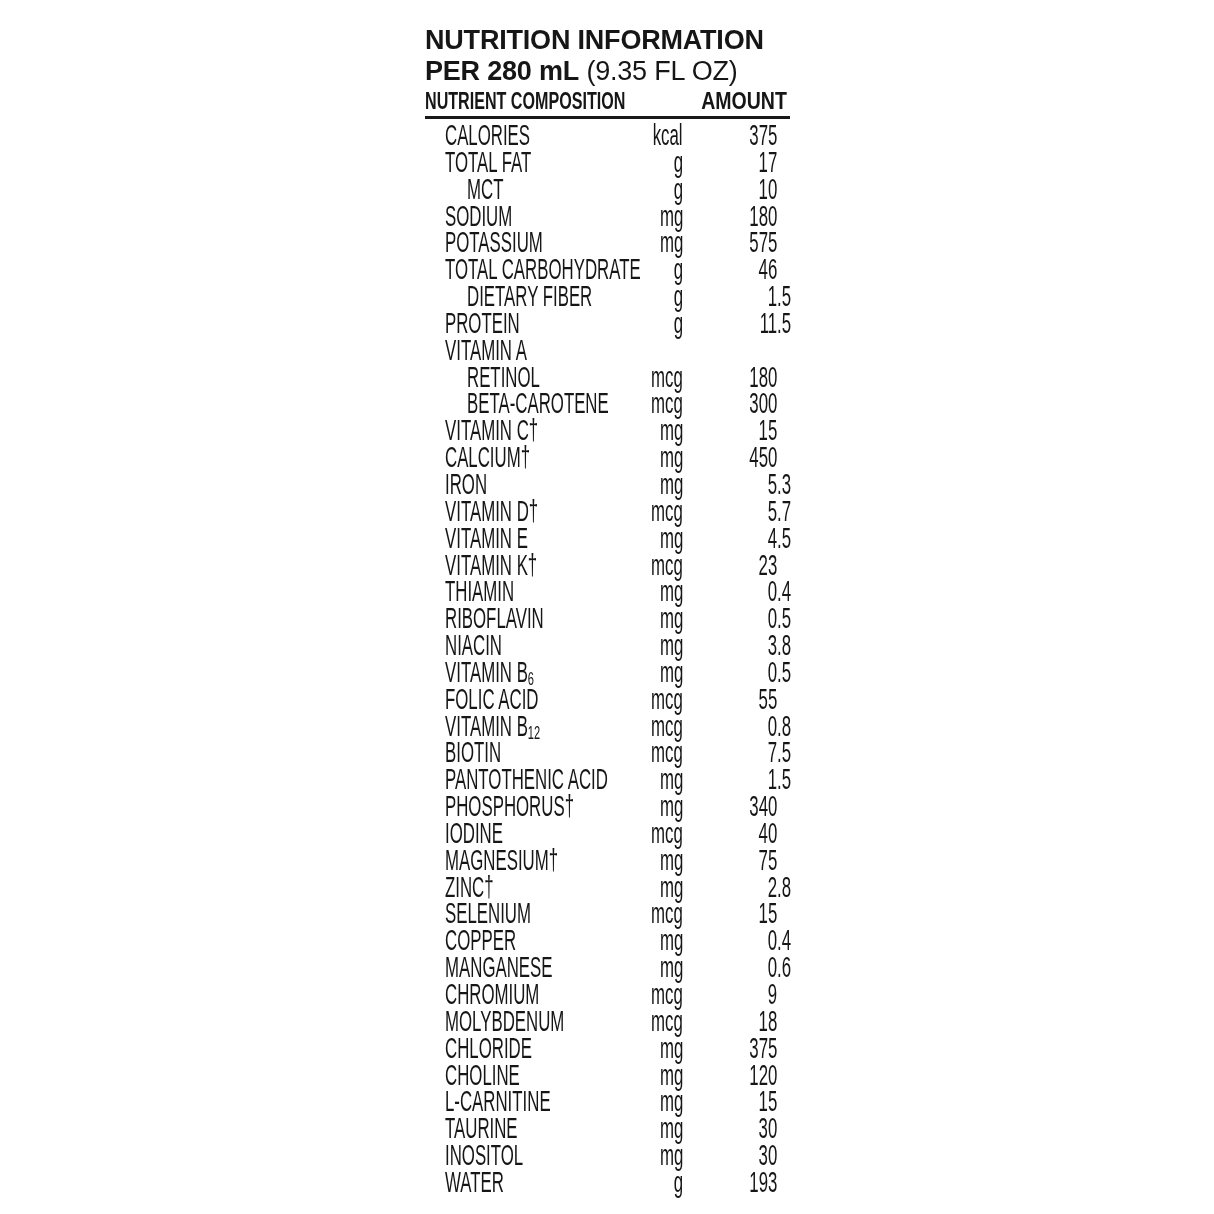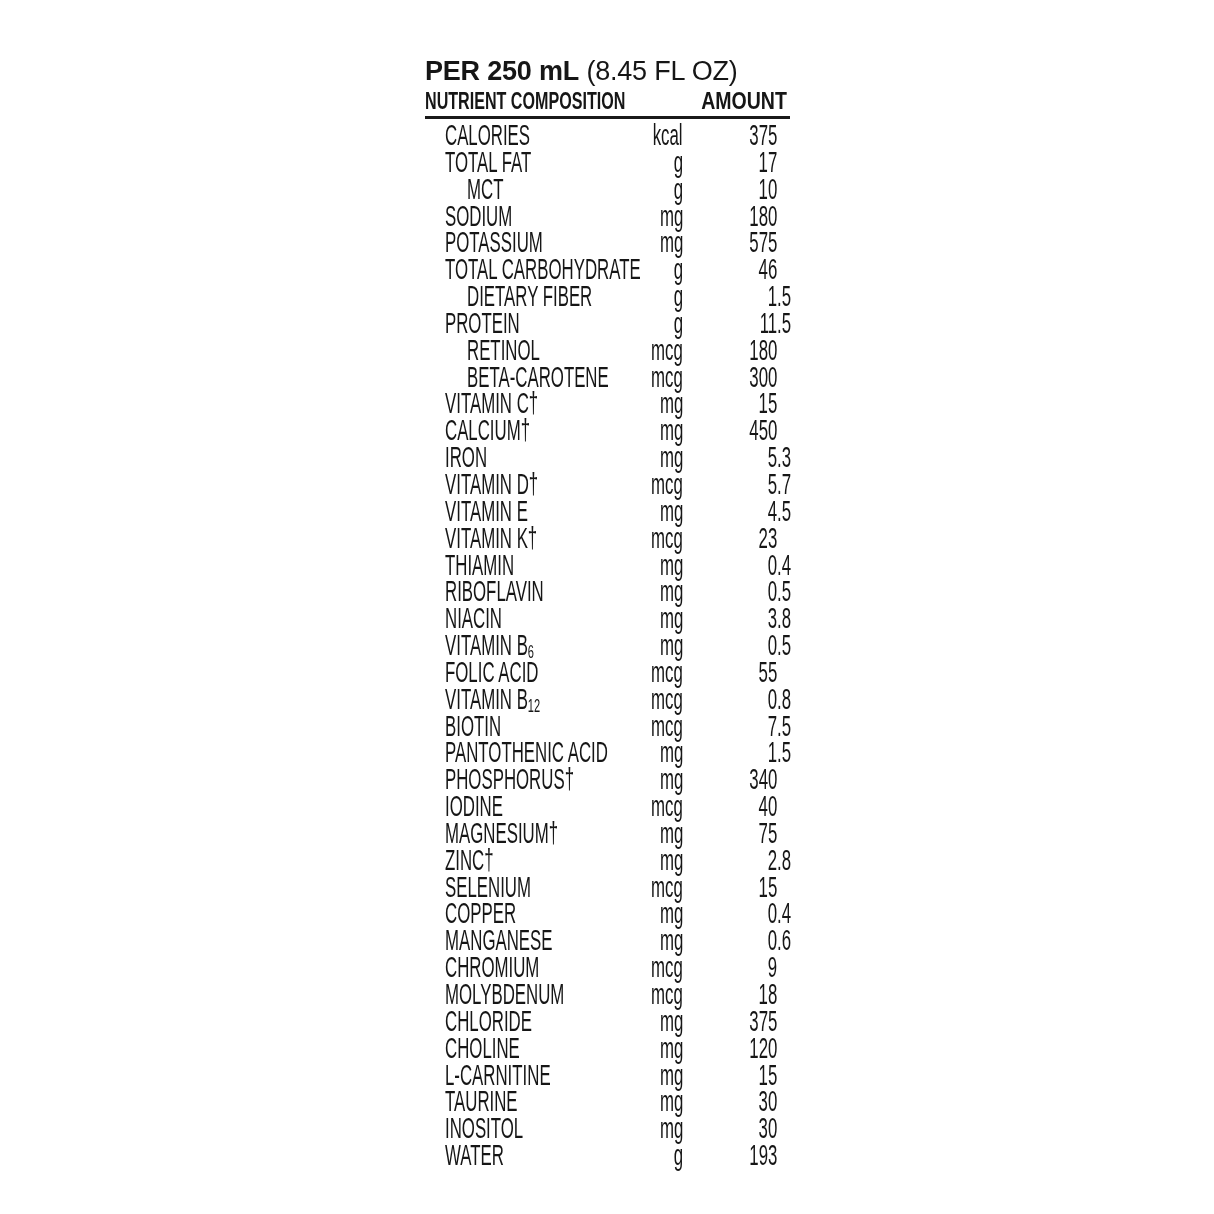--- a/index.html
+++ b/index.html
@@ -54,22 +54,23 @@
   .lab.indent { left: 22px; }
   .unit  { right: 127px; transform: scaleX(0.58); transform-origin: 100% 50%; }
   .whole { right: 33px;  transform: scaleX(0.58); transform-origin: 100% 50%; }
   .frac  { left: 332px;  transform: scaleX(0.58); transform-origin: 0 50%; }
   .sub   { font-size: 0.66em; position: relative; top: 0.16em; }
 </style>
 </head>
 <body>
 
 <div class="panel">
+  <div class="title1">NUTRITION INFORMATION</div>
   <div class="title2">
-    <span>PER 250 mL</span><span class="normal"> (8.45 FL OZ)</span>
+    <span>PER 280 mL</span><span class="normal"> (9.35 FL OZ)</span>
   </div>
   <div class="colhead-n">NUTRIENT COMPOSITION</div>
   <div class="colhead-a">AMOUNT</div>
   <div class="rule"></div>
   <div class="rows" id="rows">
   <div class="row">
     <span class="cell lab"><span class="lab-text">CALORIES</span><span class="sub"></span></span>
     <span class="cell unit">kcal</span>
     <span class="cell whole">375</span>
     <span class="cell frac"></span>
@@ -117,20 +118,26 @@
     <span class="cell frac">.5</span>
   </div>
 
   <div class="row">
     <span class="cell lab"><span class="lab-text">PROTEIN</span><span class="sub"></span></span>
     <span class="cell unit">g</span>
     <span class="cell whole">11</span>
     <span class="cell frac">.5</span>
   </div>
 
+  <div class="row">
+    <span class="cell lab"><span class="lab-text">VITAMIN A</span><span class="sub"></span></span>
+    <span class="cell unit"></span>
+    <span class="cell whole"></span>
+    <span class="cell frac"></span>
+  </div>
 
   <div class="row">
     <span class="cell lab indent"><span class="lab-text">RETINOL</span><span class="sub"></span></span>
     <span class="cell unit">mcg</span>
     <span class="cell whole">180</span>
     <span class="cell frac"></span>
   </div>
 
   <div class="row">
     <span class="cell lab indent"><span class="lab-text">BETA-CAROTENE</span><span class="sub"></span></span>

